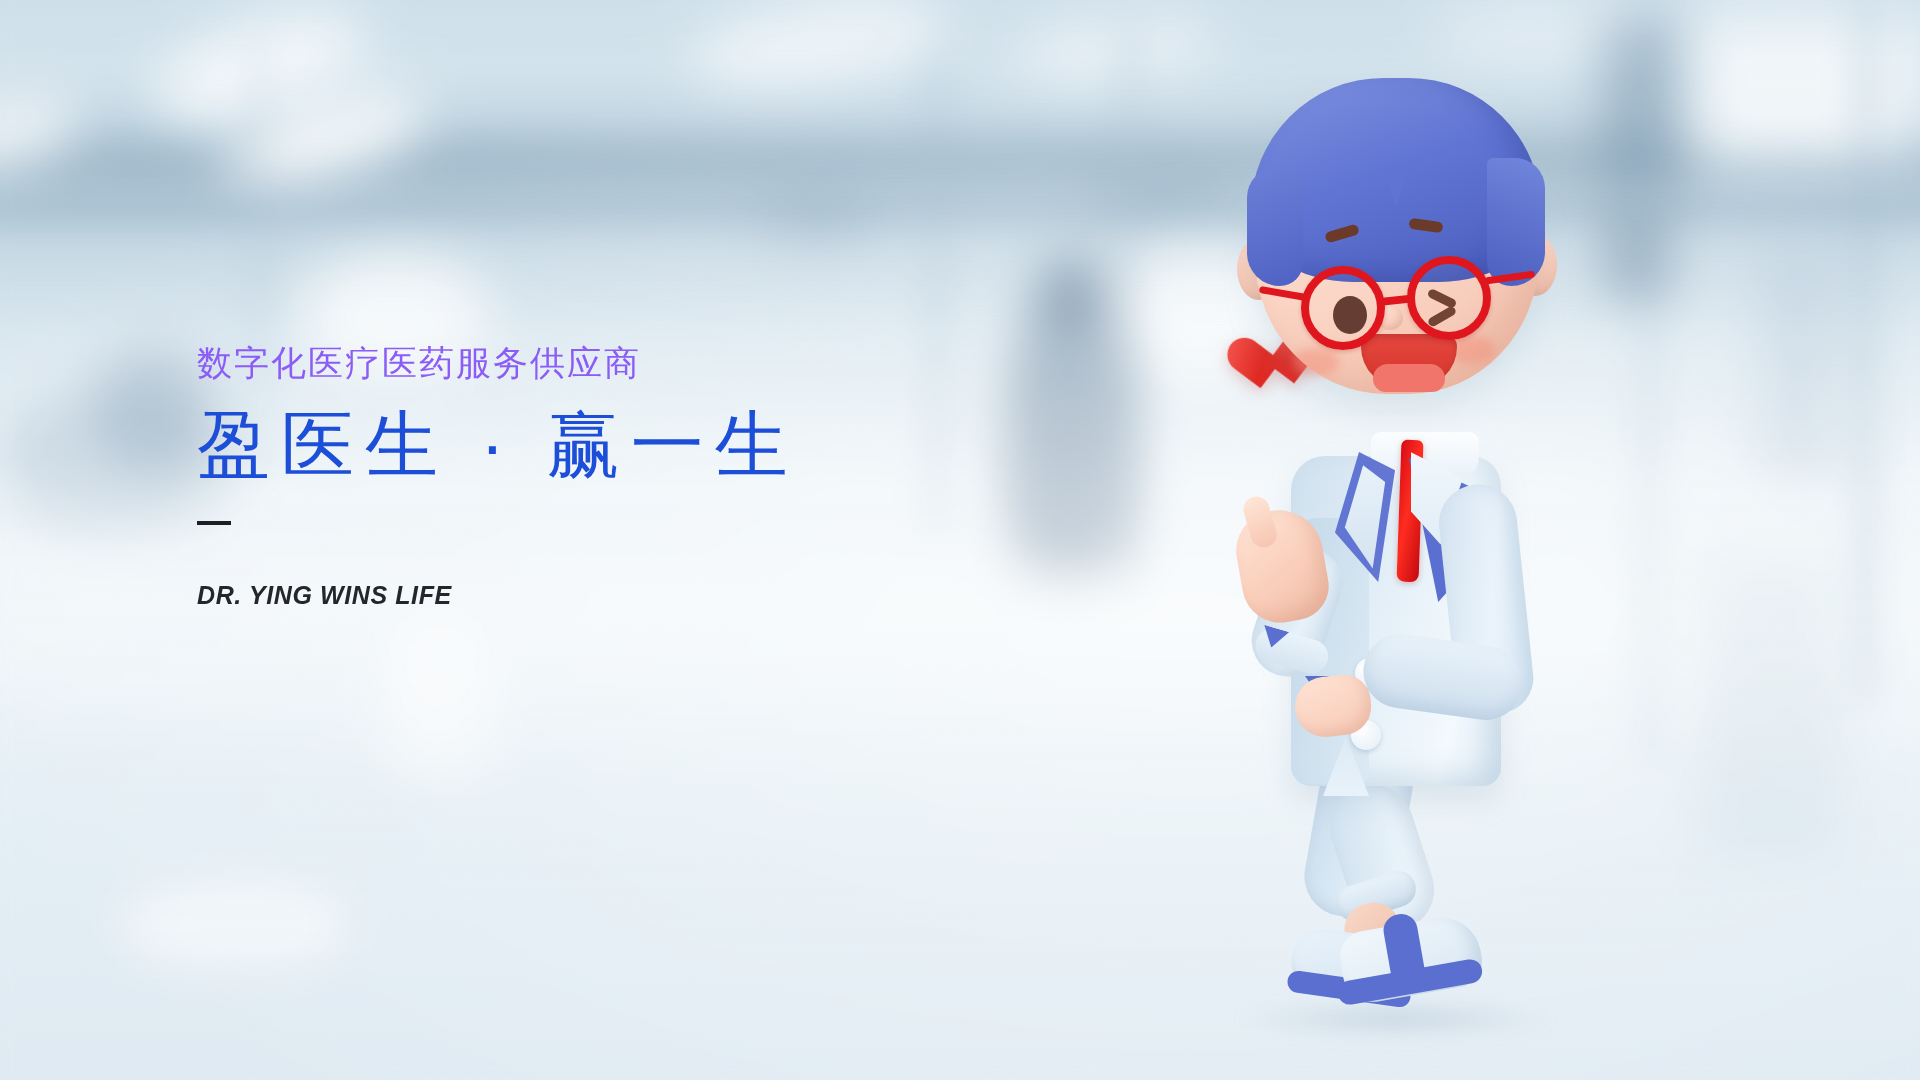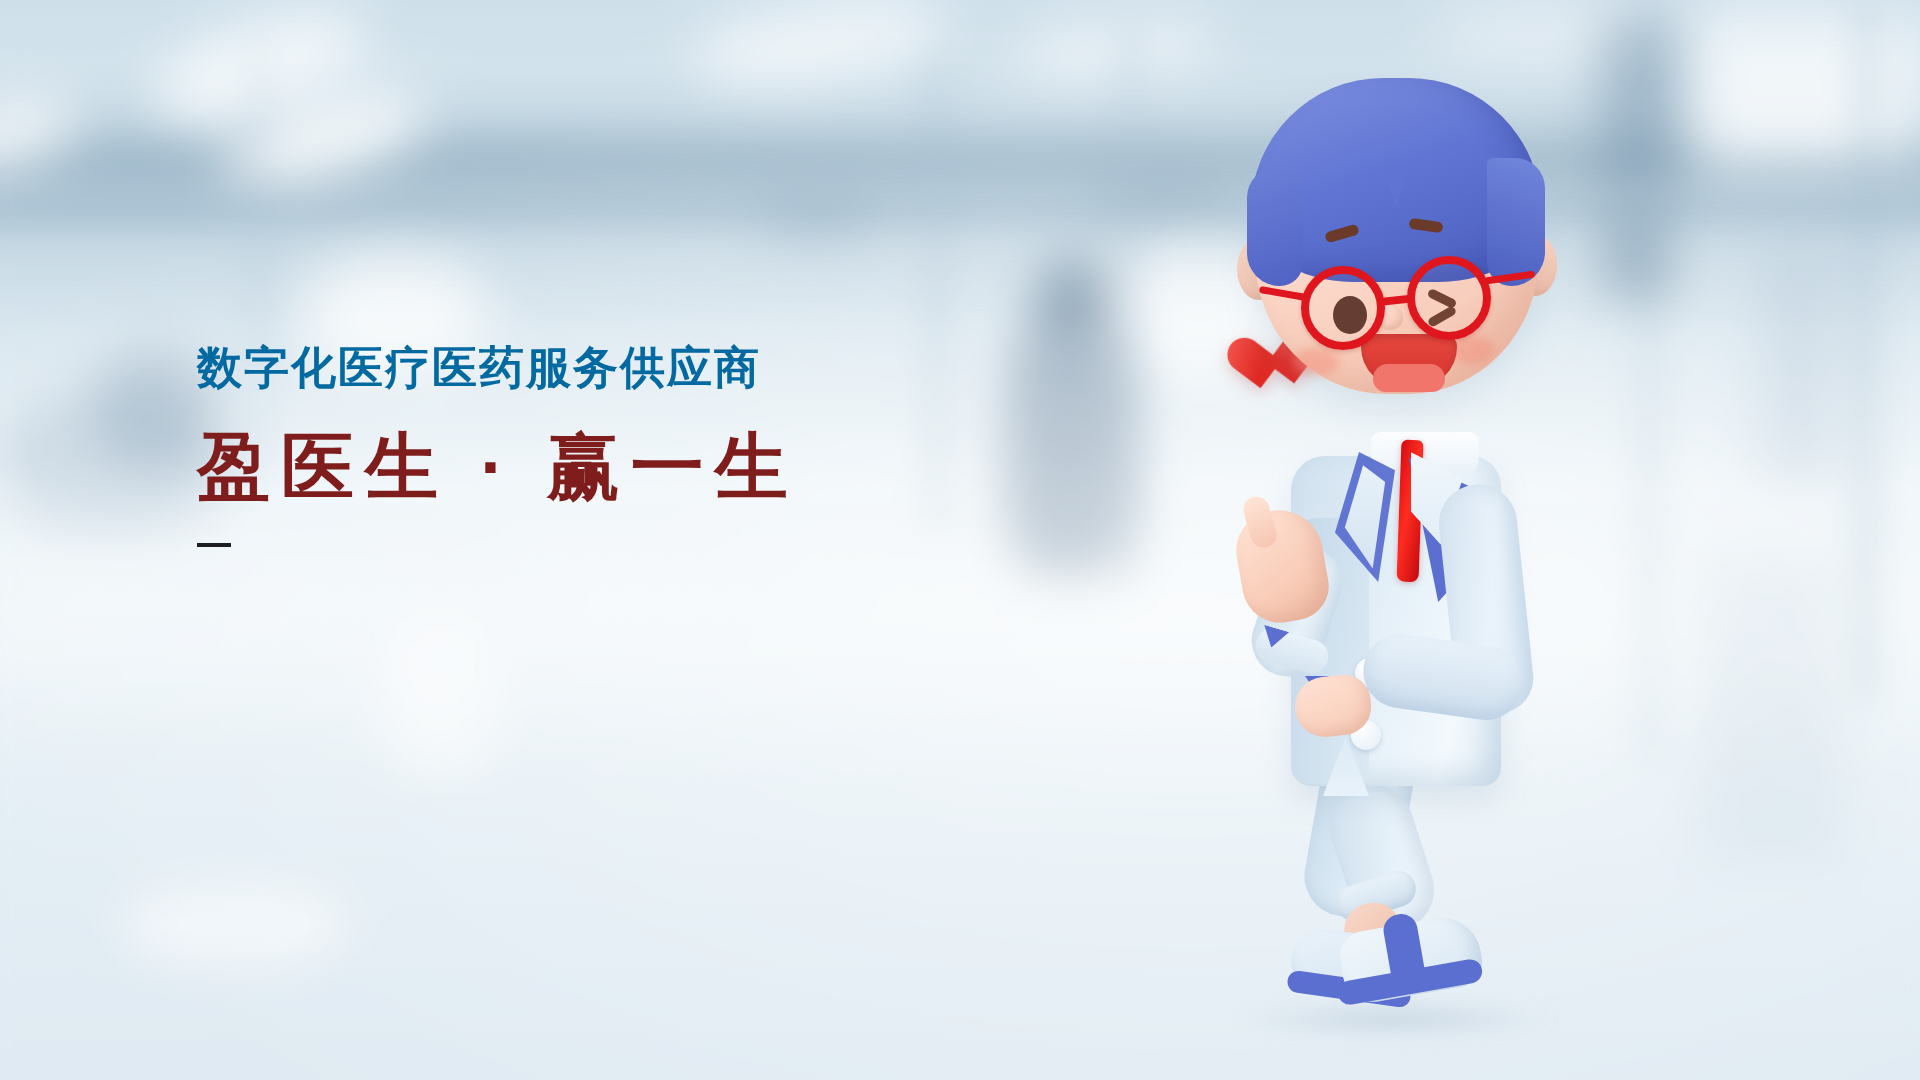--- a/index.html
+++ b/index.html
@@ -107,34 +107,34 @@
       linear-gradient(180deg, rgba(206,225,237,.30) 0%, rgba(255,255,255,0) 35%, rgba(255,255,255,.12) 100%);
   }
 
   
   .copy {
     position:absolute;
     left:197px; top:345px;
     width:760px;
   }
   .copy-sub {
-    font-size:45px;
+    font-size:35px;
     line-height:1;
     letter-spacing:2px;
-    color:#0369a1;
-    font-weight:700;
+    color:#8b5cf6;
+    font-weight:400;
     white-space:nowrap;
   }
   .copy-head {
-    margin-top:40px;
+    margin-top:28px;
     font-size:73px;
     line-height:1;
     letter-spacing:11px;
-    color:#7f1d1d;
-    font-weight:700;
+    color:#1d4ed8;
+    font-weight:400;
     white-space:nowrap;
   }
   .rule {
     margin-top:40px;
     width:34px; height:4px;
     background:#1d1f22;
   }
   .copy-en {
     margin-top:50px;
     font-size:25px;
@@ -529,20 +529,21 @@
   </div>
 
   <div class="copy">
     <div class="copy-sub">数字化医疗医药服务供应商</div>
 
     <div class="copy-head">盈医生 · 赢一生</div>
 
     <div class="rule"></div>
 
     <div class="copy-en">
+      <div>DR. YING WINS LIFE</div>
     </div>
   </div>
 
   <div class="ground-shadow"></div>
 
   <div class="mascot">
 
     <div class="leg-back"></div>
     <div class="leg-front"></div>
     <div class="cuff"></div>

